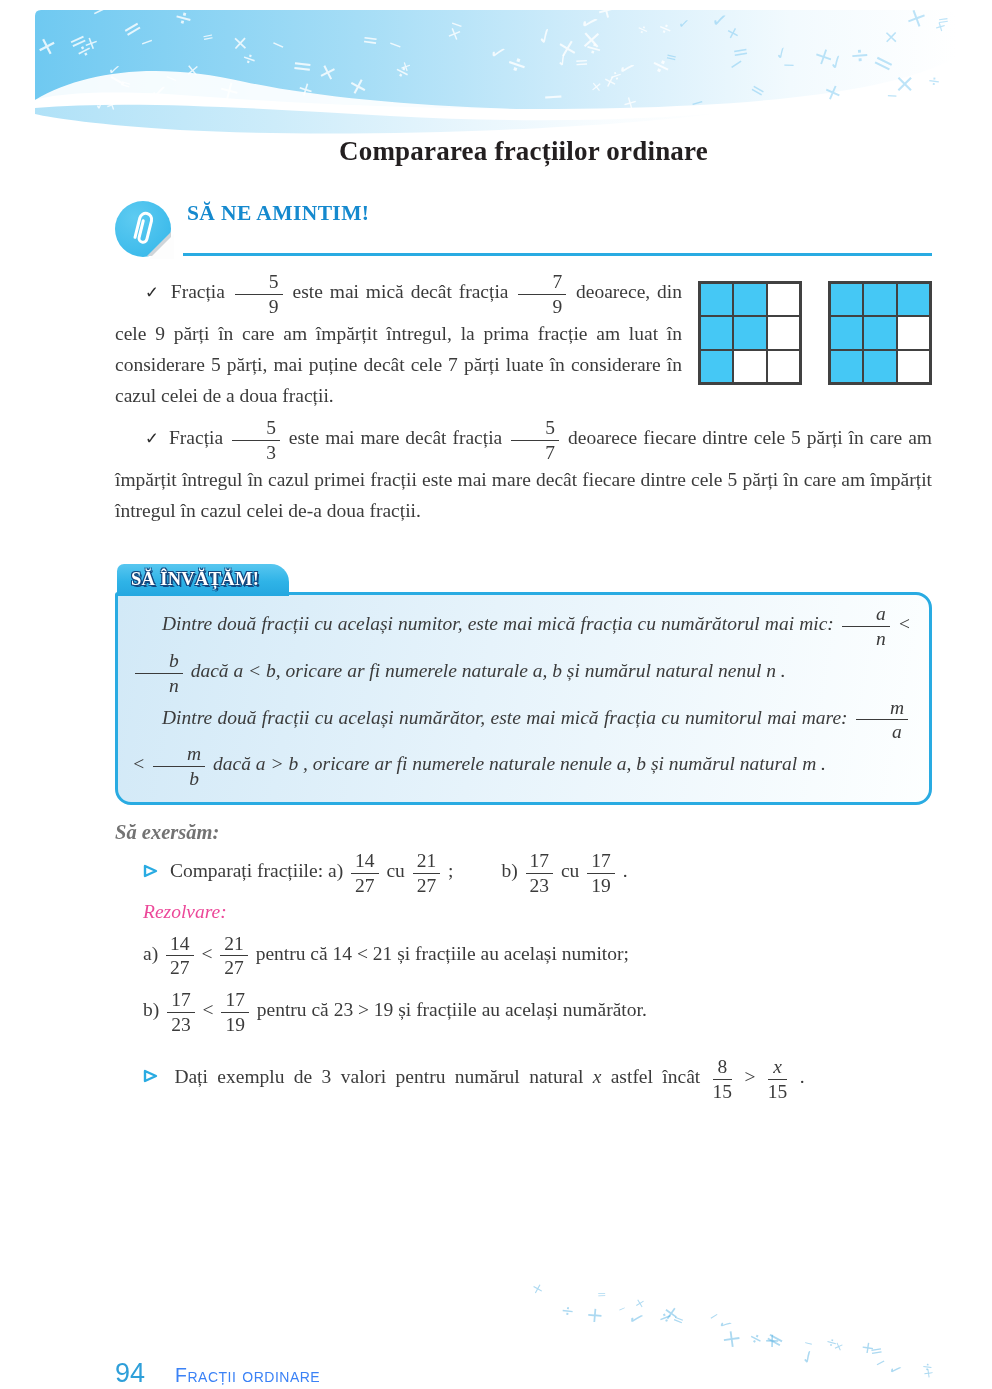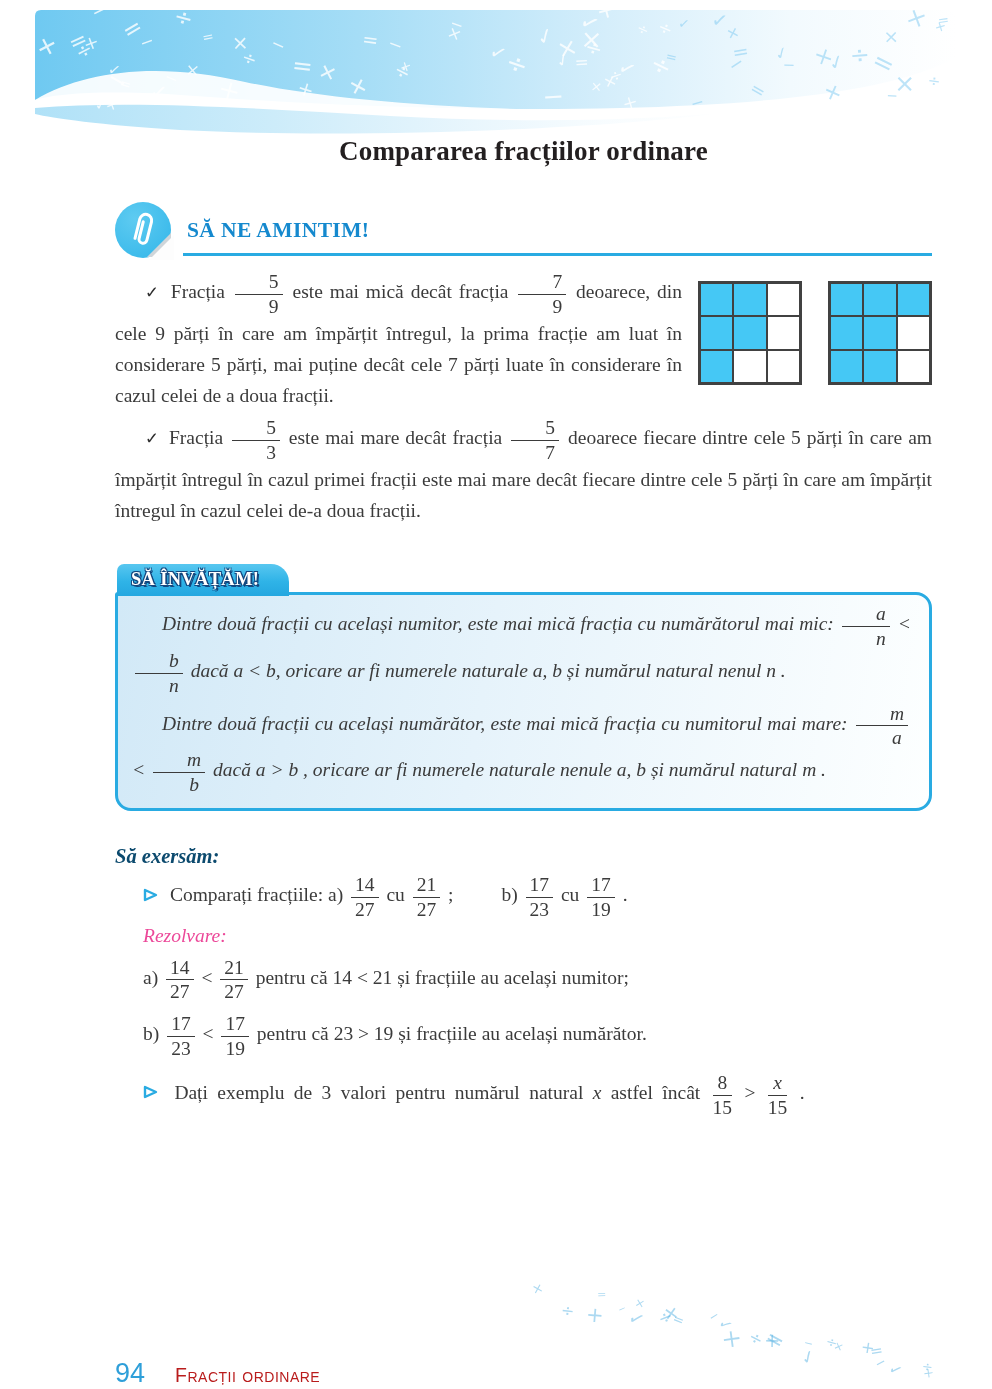--- a/index.html
+++ b/index.html
@@ -5,21 +5,21 @@
   html,body{margin:0;padding:0;background:#fff;}
   .page{position:relative;width:992px;height:1389px;overflow:hidden;background:#fff;
         font-family:"Liberation Serif",serif;color:#3B3B3B;}
   .banner{position:absolute;top:0;left:0;width:992px;height:140px;}
   .content{position:relative;padding:0 60px 0 115px;}
 
   .title{margin:0;padding-top:136px;text-align:center;font-size:27px;font-weight:bold;
          color:#231F20;letter-spacing:.2px;}
 
   
-  .rem-head{position:relative;margin-top:34px;height:58px;display:flex;align-items:center;}
+  .rem-head{position:relative;margin-top:34px;height:58px;display:flex;}
   .clip-badge{position:relative;width:56px;height:56px;border-radius:50%;flex:0 0 auto;
               background:radial-gradient(circle at 35% 30%,#5ecbf1,#31b5e9);}
   .clip-badge svg{position:absolute;left:13px;top:8px;}
   .fold-shadow{position:absolute;right:0;bottom:1px;width:0;height:0;
                border-left:24px solid transparent;border-bottom:24px solid #cfd5d9;}
   .fold{position:absolute;right:-3px;bottom:-2px;width:0;height:0;
         border-left:25px solid transparent;border-bottom:25px solid #fdfdfd;}
   .rem-title{font-size:21.5px;font-weight:bold;color:#1589CE;margin-left:16px;letter-spacing:.4px;}
   .rem-rule{position:absolute;left:68px;right:0;bottom:3px;height:3px;background:#29ABE2;}
 
@@ -50,36 +50,36 @@
   .learn-tab{display:inline-block;position:relative;z-index:2;margin:0 0 -4px 2px;
              background:linear-gradient(180deg,#58c7f0 0%,#2fb3e7 55%,#24a7e0 100%);
              color:#fff;font-weight:bold;font-size:18.5px;letter-spacing:.3px;
              padding:5px 30px 6px 14px;border-radius:7px 18px 0 0;
              text-shadow:1px 1px 0 #14477E,-1px 1px 0 #14477E,1px -1px 0 #14477E,
                          -1px -1px 0 #14477E,2px 2px 0 #14477E;}
   .learn-box{position:relative;border:3px solid #29ABE2;border-radius:3px 16px 16px 16px;
              background:linear-gradient(100deg,#d2e9f7 0%,#e6f3fb 45%,#fdffff 100%);
              padding:8px 18px 12px 14px;}
   .learn-box .para{font-style:italic;line-height:1.55;}
-  .learn-box .para + .para{margin-top:6px;}
-
-  
-  .practice-head{margin-top:34px;color:#0c4a6e;font-weight:bold;font-style:italic;font-size:20.5px;}
+  .learn-box .para + .para{}
+
+  
+  .practice-head{margin-top:16px;color:#737373;font-weight:bold;font-style:italic;font-size:20.5px;}
   .ex{padding-left:28px;margin-top:6px;font-size:19.5px;line-height:1.55;}
   .lbl{color:#ec4899;font-style:italic;}
   .sol-label{padding-left:28px;margin-top:4px;font-size:19.5px;}
   .sol{padding-left:28px;margin-top:10px;font-size:19.5px;line-height:1.5;}
-  .ex2{padding-left:28px;margin-top:12px;font-size:19.5px;word-spacing:4.5px;line-height:1.55;}
+  .ex2{padding-left:28px;margin-top:20px;font-size:19.5px;word-spacing:4.5px;line-height:1.55;}
   .sol2{margin-top:6px;text-indent:28px;text-align:justify;font-size:19.5px;line-height:1.55;}
 
   
   .footer{position:absolute;left:115px;top:1358px;display:flex;align-items:baseline;}
   .pageno{font-family:"Liberation Sans",sans-serif;font-size:27px;color:#2E9FD9;}
   .chapter{margin-left:30px;font-family:"Liberation Sans",sans-serif;font-variant:small-caps;
-           font-size:19.5px;color:#b91c1c;letter-spacing:.5px;}
+           font-size:19.5px;color:#3b82f6;letter-spacing:.5px;}
 
   .bdecor{position:absolute;inset:0;pointer-events:none;}
   .bdecor span{position:absolute;font-family:"DejaVu Sans",sans-serif;color:rgba(70,170,225,.45);}
 </style>
 </head>
 <body>
 
 <div class="page">
 
   <svg class="banner" viewBox="0 0 992 140">

